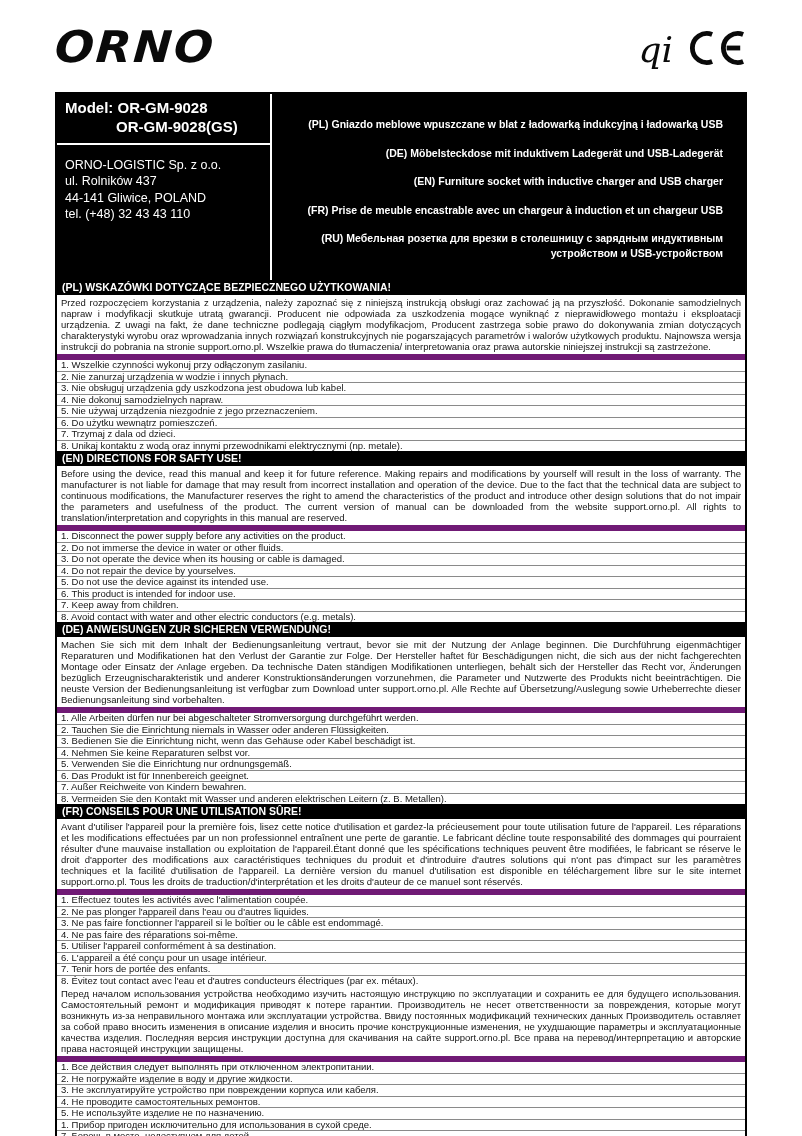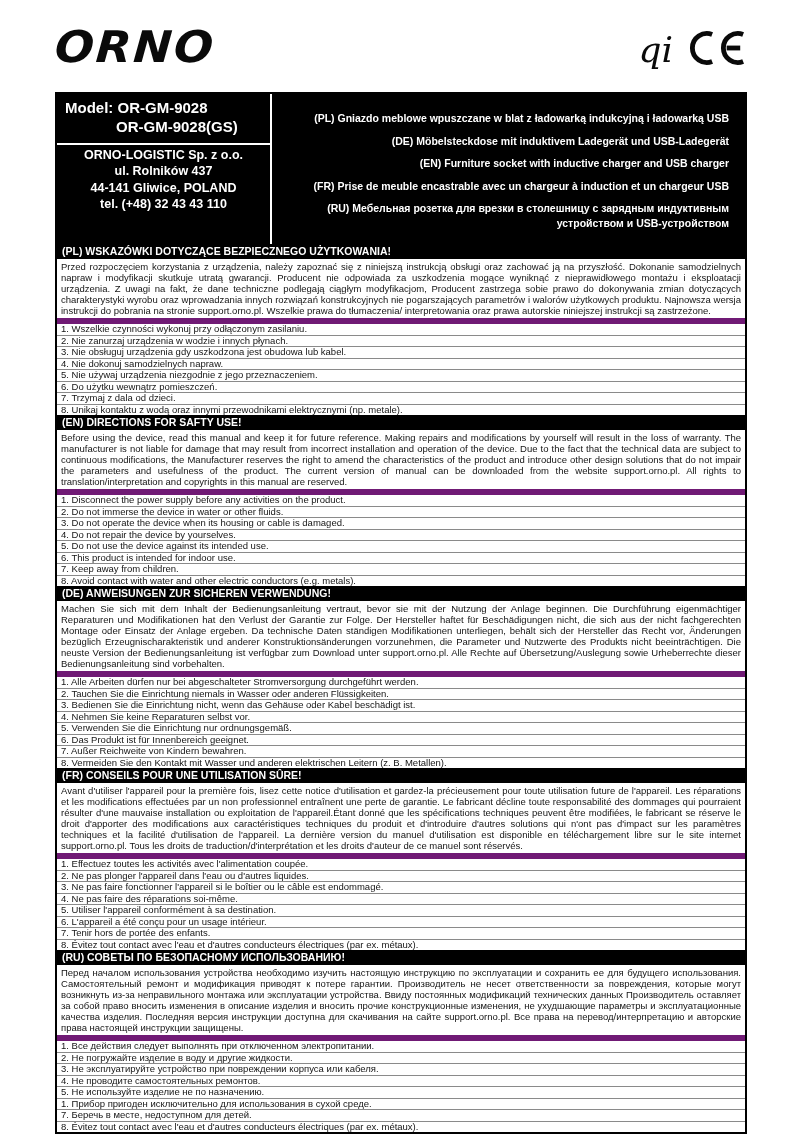--- a/index.html
+++ b/index.html
@@ -28,23 +28,23 @@
 
   
   .doc { border: 2px solid #000; }
 
   
   .model-bar { display: flex; background: #000000; color: #fff; }
   .mb-left { width: 215px; border-right: 2px solid #fff; display: flex; flex-direction: column; }
   .model-block { padding: 5px 8px 6px 8px; border-bottom: 2px solid #fff; }
   .model-line { font-size: 15px; font-weight: bold; line-height: 1.25; white-space: nowrap; }
   .model-line2 { font-size: 15px; font-weight: bold; line-height: 1.25; padding-left: 51px; }
-  .addr { padding: 2px 8px 7px 8px; font-size: 12.5px; font-weight: bold; line-height: 1.32; flex: 1; text-align: center; }
+  .addr { padding: 12px 8px 7px 8px; font-size: 12.5px; font-weight: normal; line-height: 1.32; flex: 1; }
   .mb-right { flex: 1; text-align: right; padding: 9px 8px 6px 10px; font-size: 10.5px; font-weight: bold; line-height: 14.5px; }
-  .mb-right div { margin: 8px; }
+  .mb-right div { margin: 14px; }
 
   
   .sec-header {
     background: #000; color: #fff; font-weight: bold;
     font-size: 10.5px; line-height: 13px; padding: 1px 5px;
   }
   .para {
     font-size: 9.5px; line-height: 11px; text-align: justify;
     padding: 2px 4px 2px 4px; border-bottom: 6px solid #701a75;
   }
@@ -149,21 +149,20 @@
         <div class="li">3. Ne pas faire fonctionner l'appareil si le boîtier ou le câble est endommagé.</div>
         <div class="li">4. Ne pas faire des réparations soi-même.</div>
         <div class="li">5. Utiliser l'appareil conformément à sa destination.</div>
         <div class="li">6. L'appareil a été conçu pour un usage intérieur.</div>
         <div class="li">7. Tenir hors de portée des enfants.</div>
         <div class="li">8. Évitez tout contact avec l'eau et d'autres conducteurs électriques (par ex. métaux).</div>
       </div>
     </section>
 
     <section>
-      <div class="sec-header">(RU) СОВЕТЫ ПО БЕЗОПАСНОМУ ИСПОЛЬЗОВАНИЮ!</div>
       <div class="sec-body">
         <p class="para">Перед началом использования устройства необходимо изучить настоящую инструкцию по эксплуатации и сохранить ее для будущего использования. Самостоятельный ремонт и модификация приводят к потере гарантии. Производитель не несет ответственности за повреждения, которые могут возникнуть из-за неправильного монтажа или эксплуатации устройства. Ввиду постоянных модификаций технических данных Производитель оставляет за собой право вносить изменения в описание изделия и вносить прочие конструкционные изменения, не ухудшающие параметры и эксплуатационные качества изделия. Последняя версия инструкции доступна для скачивания на сайте support.orno.pl. Все права на перевод/интерпретацию и авторские права настоящей инструкции защищены.</p>
         <div class="li">1. Все действия следует выполнять при отключенном электропитании.</div>
         <div class="li">2. Не погружайте изделие в воду и другие жидкости.</div>
         <div class="li">3. Не эксплуатируйте устройство при повреждении корпуса или кабеля.</div>
         <div class="li">4. Не проводите самостоятельных ремонтов.</div>
         <div class="li">5. Не используйте изделие не по назначению.</div>
         <div class="li">1. Прибор пригоден исключительно для использования в сухой среде.</div>
         <div class="li">7. Беречь в месте, недоступном для детей.</div>
         <div class="li">8. Évitez tout contact avec l'eau et d'autres conducteurs électriques (par ex. métaux).</div>

